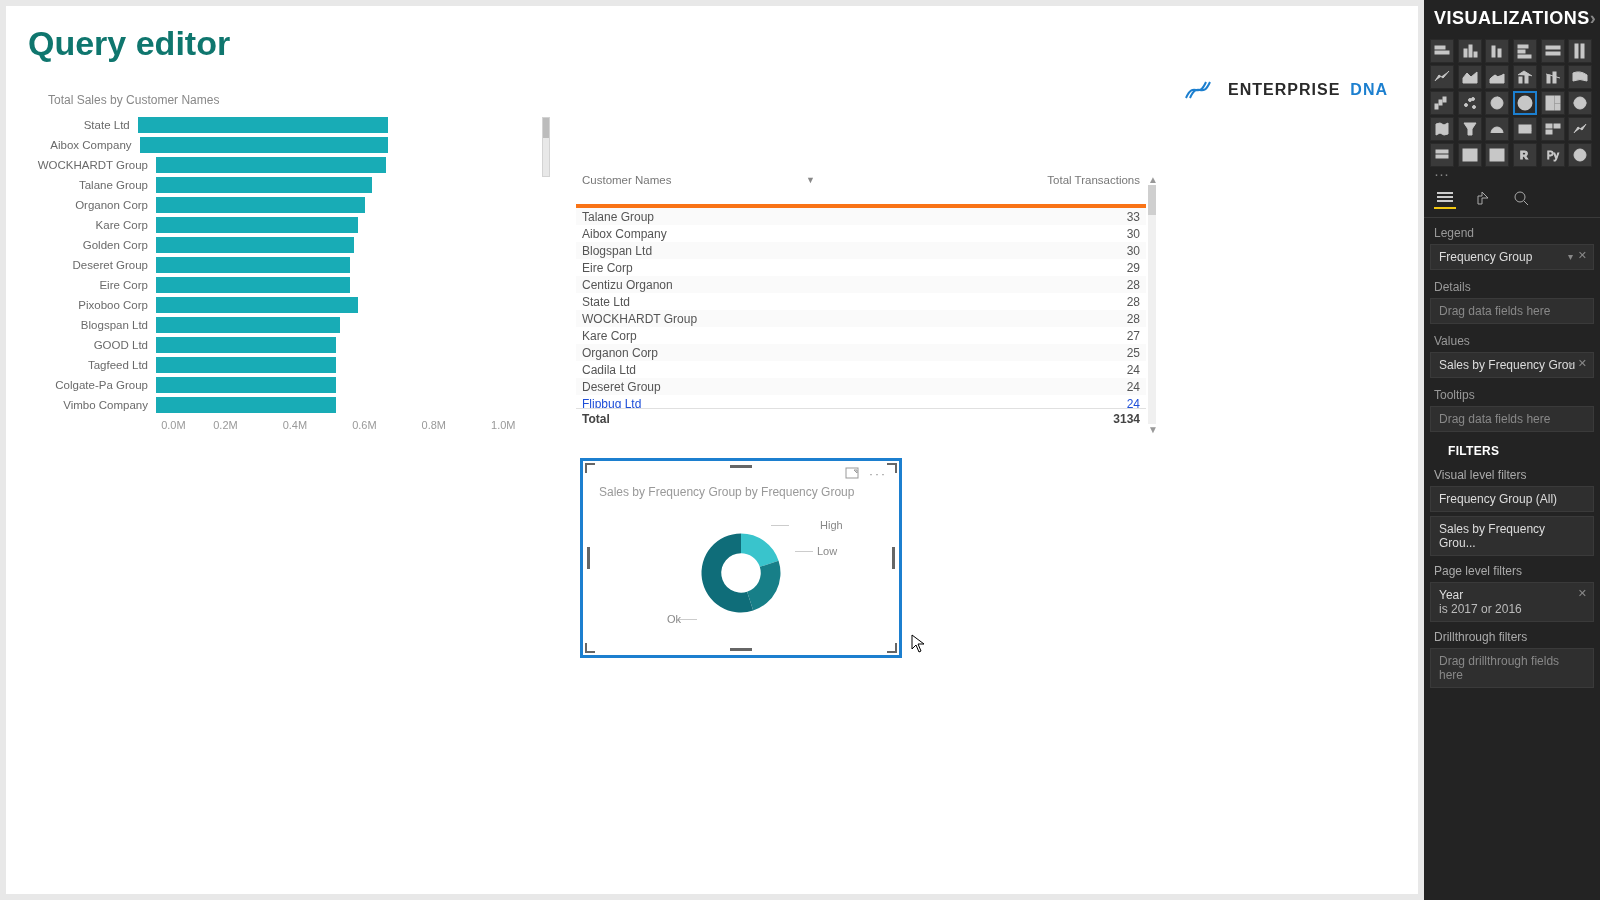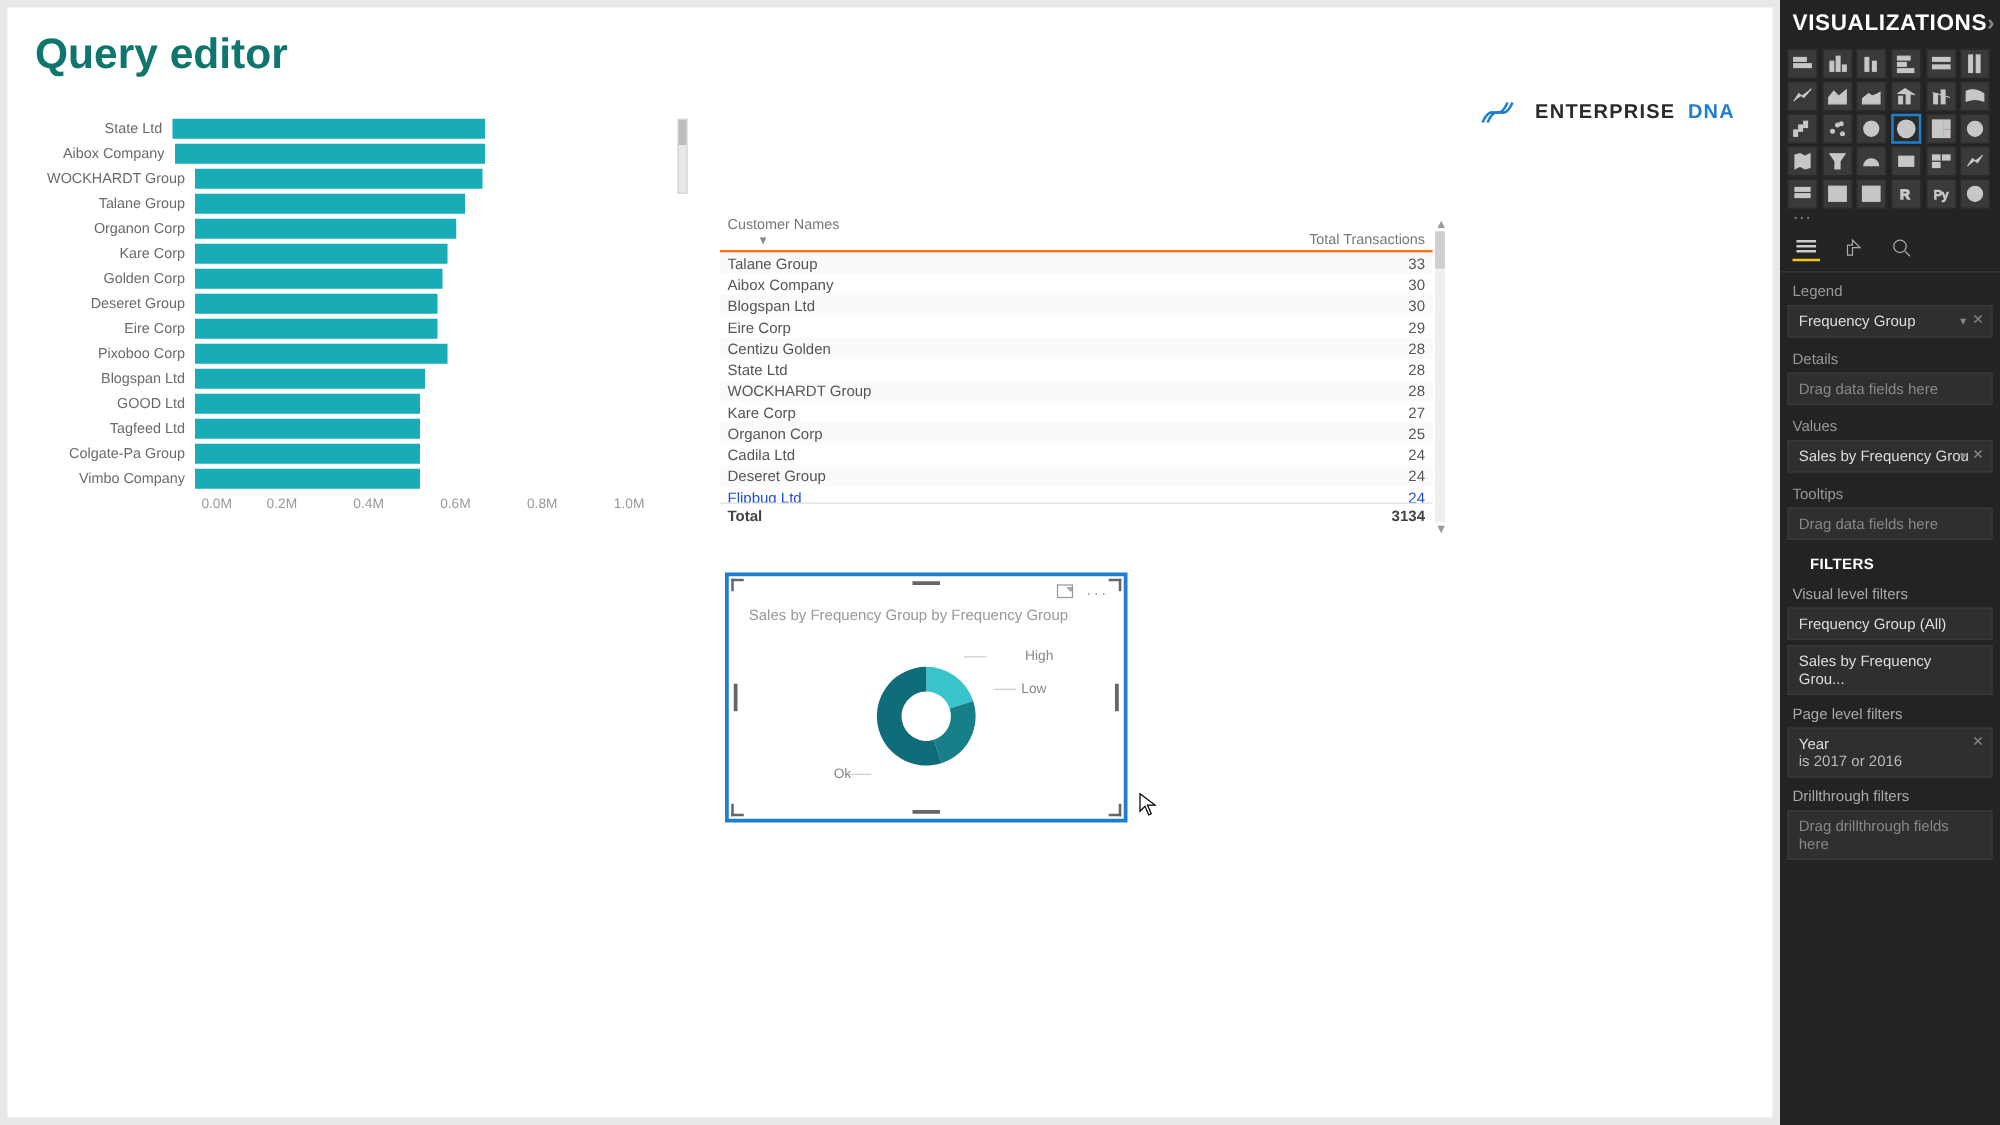--- a/index.html
+++ b/index.html
@@ -39,21 +39,21 @@
   .bar-label { width:128px; text-align:right; padding-right:8px; color:#6a6a6a; font-size:11.5px; white-space:nowrap;}
   .bar { height:16px; background:#18acb6; margin:2px 0;}
   .bar-rows { position:relative; width:360px;}
   .axis-row { display:flex; margin-left:128px; color:#999; font-size:11px; margin-top:4px;}
   .axis-tick { display:inline-block; text-align:center;}
   .mini-scroll { position:absolute; right:-12px; top:2px; width:8px; height:60px; background:#e8e8e8; border:1px solid #d3d3d3;}
   .mini-scroll .thumb { width:100%; height:20px; background:#bcbcbc;}
 
   
   .tbl { position:absolute; left:570px; top:168px; width:570px; }
-  .tbl-head { display:flex; border-bottom:2px solid #f97316; color:#777; font-size:11.5px; padding-bottom:2px;flex-direction:column;}
+  .tbl-head { display:flex; border-bottom:4px solid #f97316; color:#777; font-size:11.5px; padding-bottom:18px;}
   .th1 { width:200px; padding-left:6px;}
   .th2 { flex:1; text-align:right; padding-right:6px; position:relative;}
   .th2 .sort { position:absolute; left:30px; top:1px; font-size:9px; color:#888;}
   .tbl-body { max-height:200px; overflow:hidden; position:relative;}
   .tr { display:flex; font-size:12px; color:#555; padding:1.5px 0;}
   .tr:nth-child(odd){ background:#fafafa;}
   .td1 { width:200px; padding-left:6px;}
   .td2 { flex:1; text-align:right; padding-right:6px;}
   .tbl-total { display:flex; border-top:1px solid #e0e0e0; font-weight:700; color:#444; padding:3px 0; font-size:12px;}
   .tbl-scroll { position:absolute; right:-10px; top:0; width:8px; height:100%; }
@@ -96,20 +96,21 @@
 
       <div class="brand">
         <svg width="34" height="24" viewBox="0 0 34 24">
             <path d="M2 20 C 10 2, 14 22, 22 4 M6 20 C 14 2, 18 22, 26 4" fill="none" stroke="#1c7fcf" stroke-width="2"></path>
           </svg>
         <span class="brand-txt1">ENTERPRISE</span>
         <span class="brand-txt2">DNA</span>
       </div>
 
       <div class="chart-area" style="width:510px;">
+        <div class="bar-title">Total Sales by Customer Names</div>
         <div class="bar-wrap" style="position:relative;">
           <div class="bar-rows" id="bars">
               <div class="bar-row">
                 <div class="bar-label">State Ltd</div>
                 <div class="bar" style="width: 295.2px;"></div>
               </div>
               <div class="bar-row">
                 <div class="bar-label">Aibox Company</div>
                 <div class="bar" style="width: 288px;"></div>
               </div>
@@ -196,21 +197,21 @@
             </div>
             <div class="tr">
               <div class="td1">Blogspan Ltd</div>
               <div class="td2">30</div>
             </div>
             <div class="tr">
               <div class="td1">Eire Corp</div>
               <div class="td2">29</div>
             </div>
             <div class="tr">
-              <div class="td1">Centizu Golden</div>
+              <div class="td1">Centizu Organon</div>
               <div class="td2">28</div>
             </div>
             <div class="tr">
               <div class="td1">State Ltd</div>
               <div class="td2">28</div>
             </div>
             <div class="tr">
               <div class="td1">WOCKHARDT Group</div>
               <div class="td2">28</div>
             </div>

